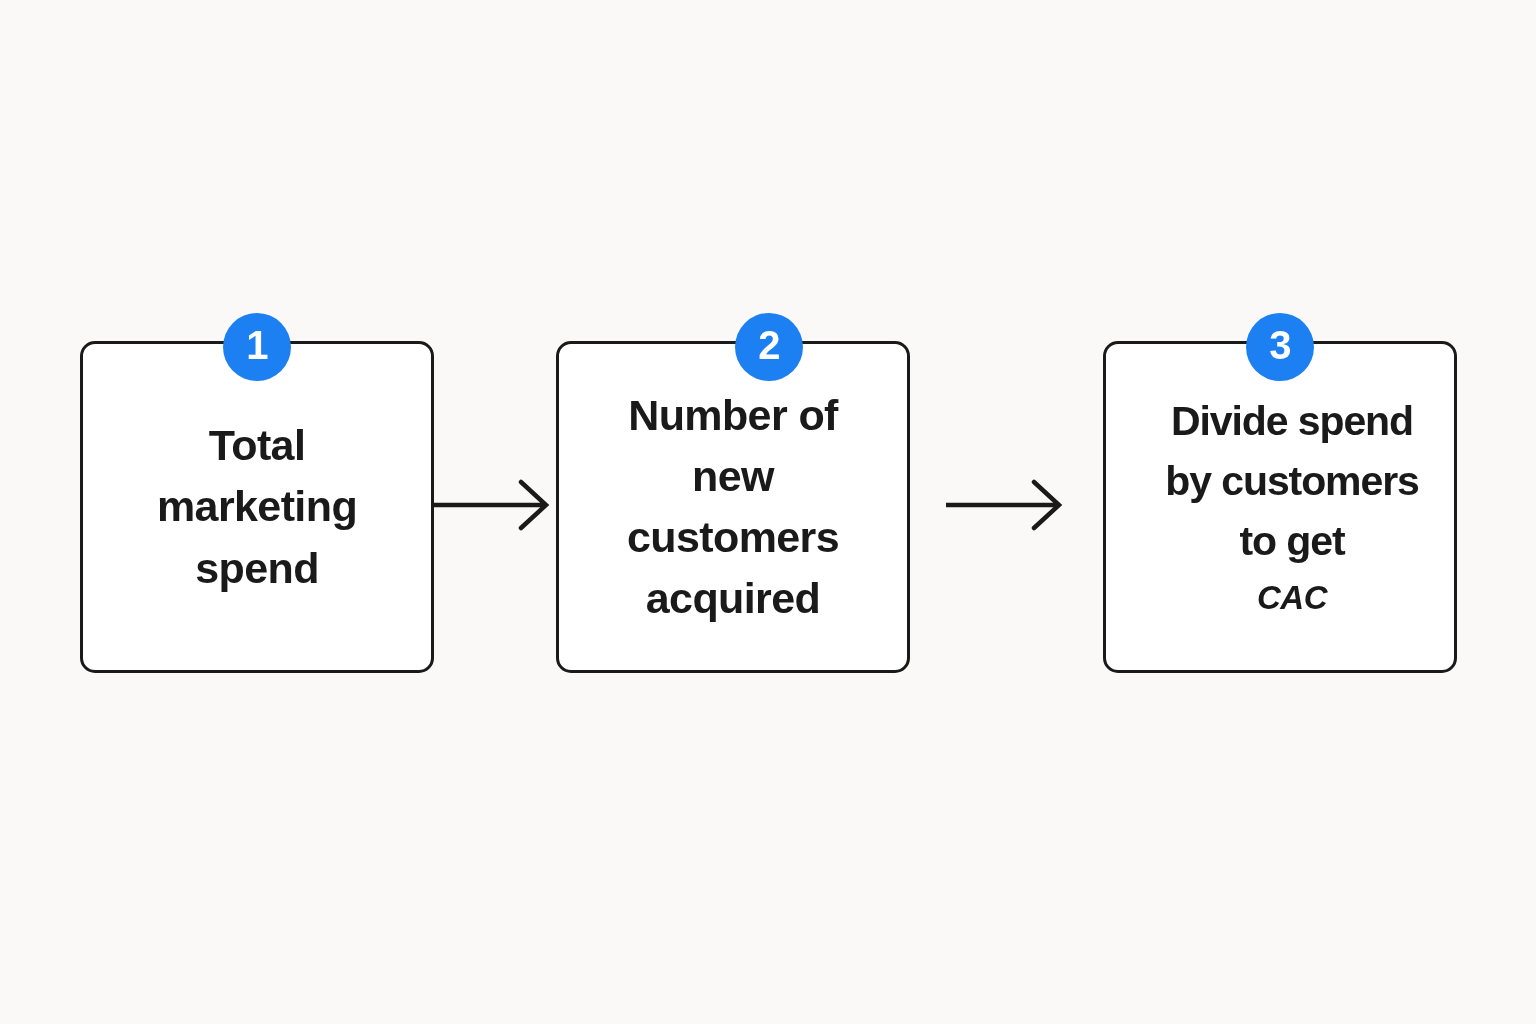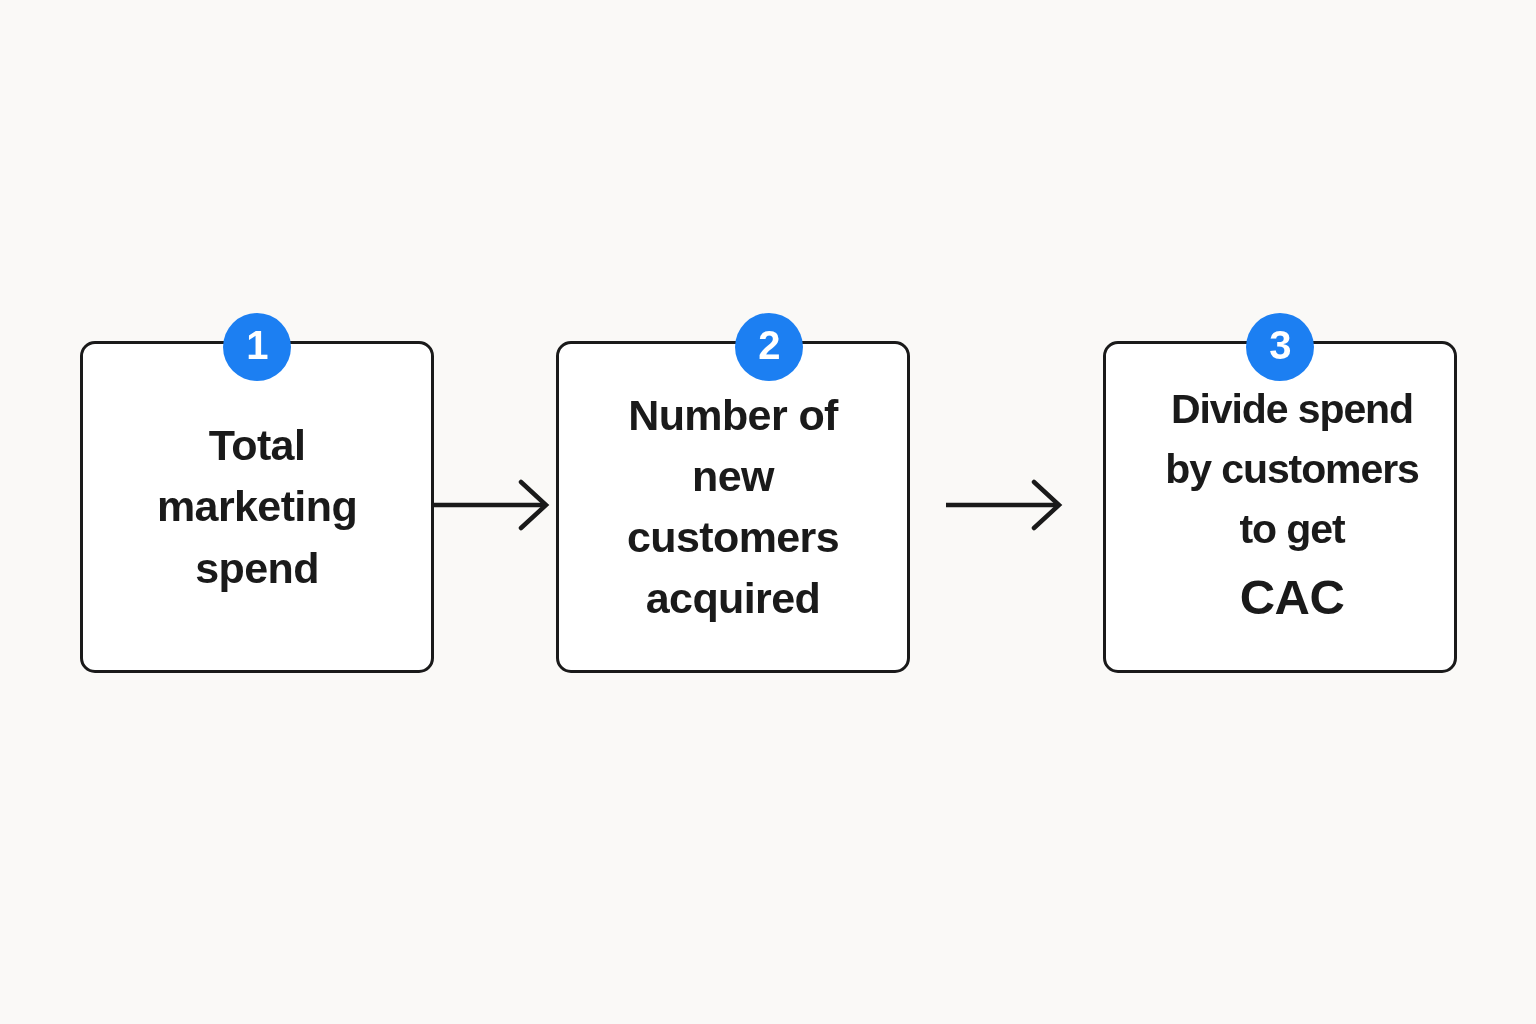--- a/index.html
+++ b/index.html
@@ -53,24 +53,25 @@
   }
   
   .step-box-3 .step-text {
     font-size: 41px;
     line-height: 1.46;
     letter-spacing: -1.1px;
     padding: 0 6px;
   }
   .step-emphasis {
     display: block;
-    font-size: 49px;
+    font-size: 33px;
     font-weight: 700;
     letter-spacing: -0.5px;
     padding-top: 2px;
+    font-style: italic;
   }
 
   
   .step-badge {
     position: absolute;
     width: 68px;
     height: 68px;
     border-radius: 50%;
     background: #1c7ff2;
     color: #ffffff;

